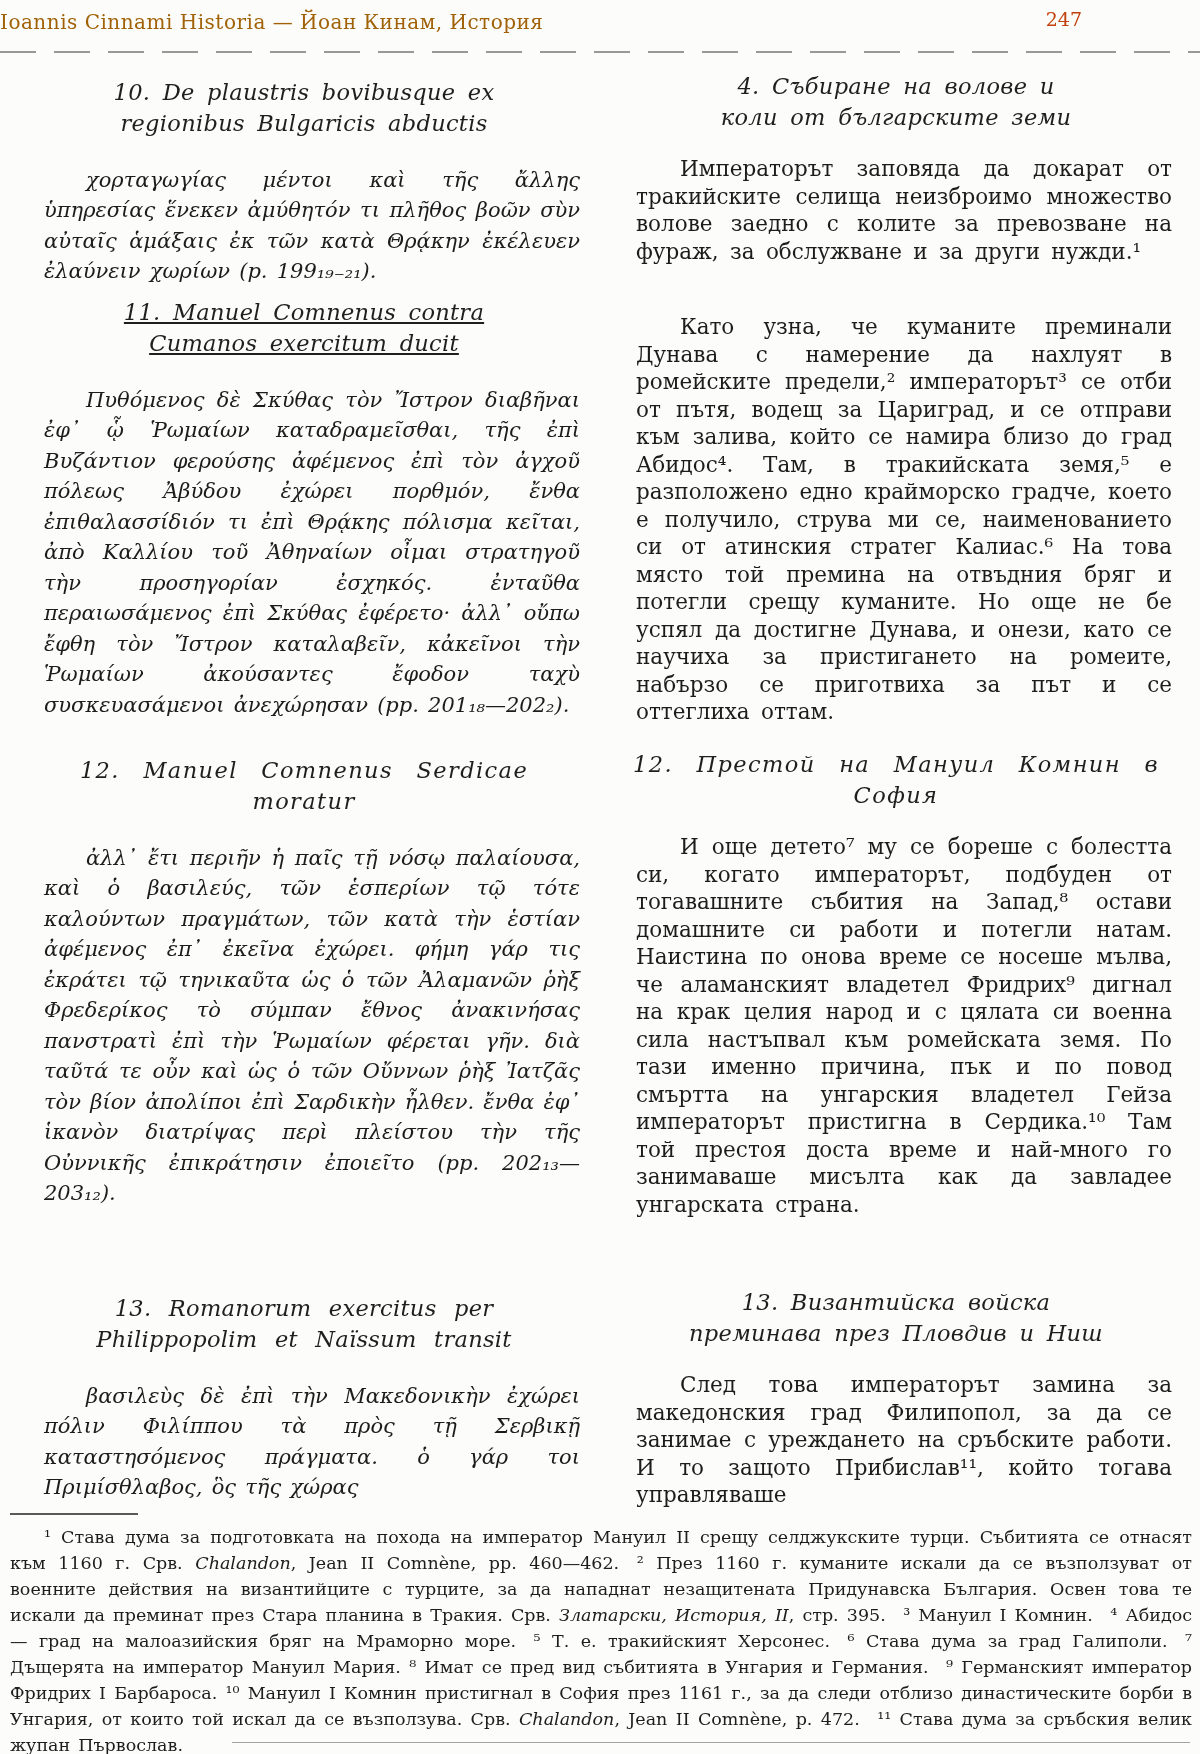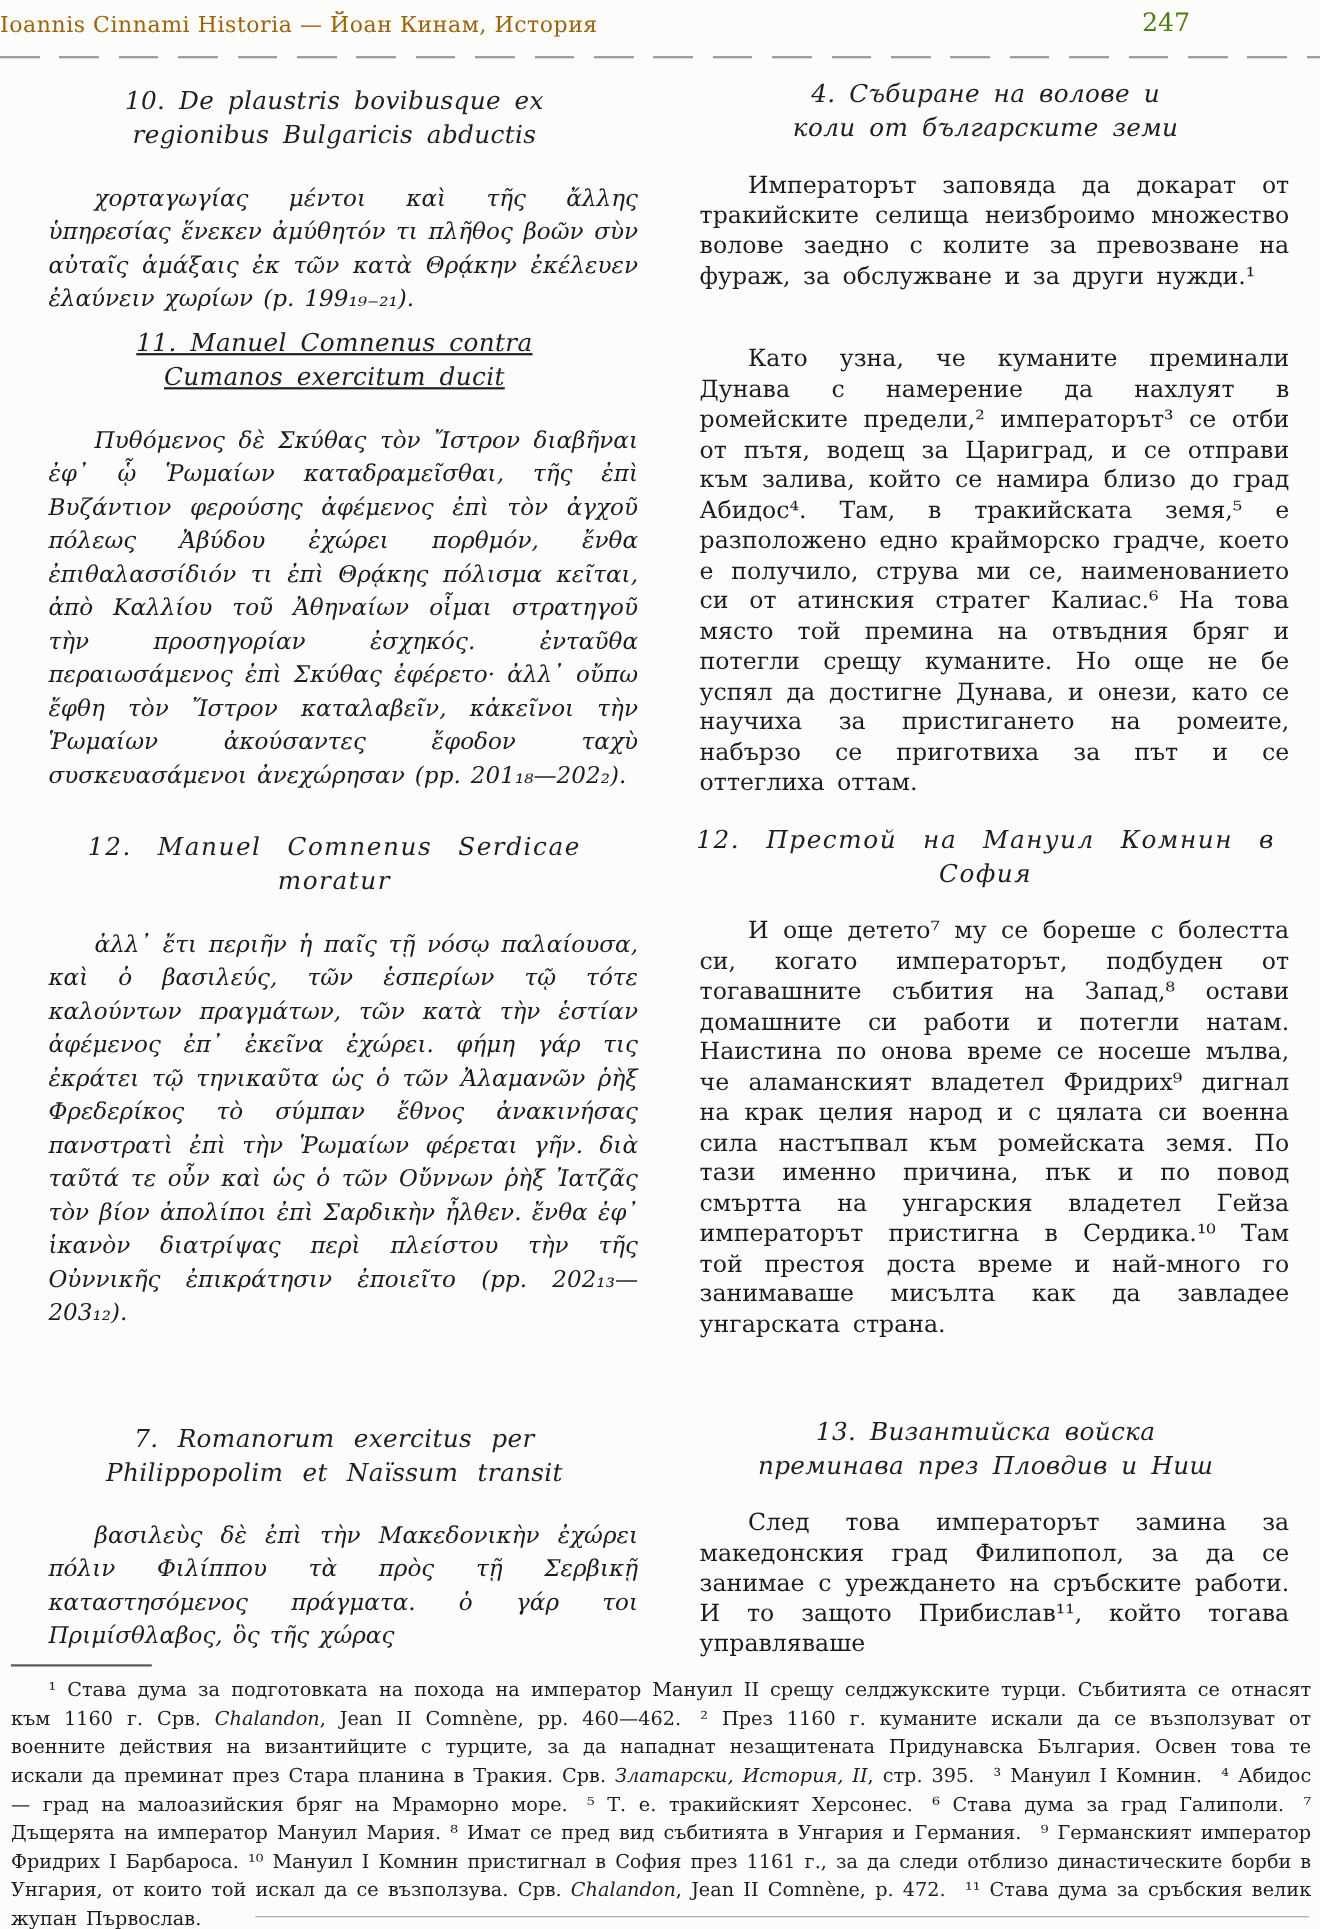--- a/index.html
+++ b/index.html
@@ -9,21 +9,21 @@
     margin:0 auto;
     background:#fcfcfa;
     font-family:"DejaVu Serif","Liberation Serif",serif;
     color:#1c1c1c;
     overflow:hidden;
     box-sizing:border-box;
   }
   
   .header{position:relative;height:36px;padding-top:10px;}
   .running-title{text-align:left;font-size:20px;letter-spacing:.5px;color:#a16207;}
-  .page-number{position:absolute;right:118px;top:8px;font-size:23px;color:#4d7c0f;}
+  .page-number{position:absolute;right:118px;top:8px;font-size:19px;color:#c2410c;}
   .header-rule{
     height:2px;margin-top:5px;
     background:repeating-linear-gradient(90deg,rgba(70,70,70,.55) 0 36px,rgba(70,70,70,0) 36px 54px);
   }
   
   .columns{display:flex;gap:40px;padding:0 28px;margin-top:8px;align-items:center;}
   .col{flex:1;min-width:0;}
   .section{box-sizing:border-box;}
   
   .sA{height:210px;padding-top:10px;}
@@ -86,21 +86,21 @@
       </div>
       <div class="section sB">
         <h2 class="heading mw420">11. Manuel Comnenus contra Cumanos exercitum ducit</h2>
         <p class="body greek">Πυθόμενος δὲ Σκύθας τὸν Ἴστρον διαβῆναι ἐφ᾽ ᾧ Ῥωμαίων καταδραμεῖσθαι, τῆς ἐπὶ Βυζάντιον φερούσης ἀφέμενος ἐπὶ τὸν ἀγχοῦ πόλεως Ἀβύδου ἐχώρει πορθμόν, ἔνθα ἐπιθαλασσίδιόν τι ἐπὶ Θρᾴκης πόλισμα κεῖται, ἀπὸ Καλλίου τοῦ Ἀθηναίων οἶμαι στρατηγοῦ τὴν προσηγορίαν ἐσχηκός. ἐνταῦθα περαιωσάμενος ἐπὶ Σκύθας ἐφέρετο· ἀλλ᾽ οὔπω ἔφθη τὸν Ἴστρον καταλαβεῖν, κἀκεῖνοι τὴν Ῥωμαίων ἀκούσαντες ἔφοδον ταχὺ συσκευασάμενοι ἀνεχώρησαν (pp. 201₁₈—202₂).</p>
       </div>
       <div class="section sC">
         <h2 class="heading wide">12. Manuel Comnenus Serdicae moratur</h2>
         <p class="body greek">ἀλλ᾽ ἔτι περιῆν ἡ παῖς τῇ νόσῳ παλαίουσα, καὶ ὁ βασιλεύς, τῶν ἑσπερίων τῷ τότε καλούντων πραγμάτων, τῶν κατὰ τὴν ἑστίαν ἀφέμενος ἐπ᾽ ἐκεῖνα ἐχώρει. φήμη γάρ τις ἐκράτει τῷ τηνικαῦτα ὡς ὁ τῶν Ἀλαμανῶν ῥὴξ Φρεδερίκος τὸ σύμπαν ἔθνος ἀνακινήσας πανστρατὶ ἐπὶ τὴν Ῥωμαίων φέρεται γῆν. διὰ ταῦτά τε οὖν καὶ ὡς ὁ τῶν Οὔννων ῥὴξ Ἰατζᾶς τὸν βίον ἀπολίποι ἐπὶ Σαρδικὴν ἦλθεν. ἔνθα ἐφ᾽ ἱκανὸν διατρίψας περὶ πλείστου τὴν τῆς Οὐννικῆς ἐπικράτησιν ἐποιεῖτο (pp. 202₁₃—203₁₂).</p>
       </div>
       <div class="section sD">
-        <h2 class="heading mw540 wsp">7. Romanorum exercitus per Philippopolim et Naïssum transit</h2>
+        <h2 class="heading mw540 wsp">13. Romanorum exercitus per Philippopolim et Naïssum transit</h2>
         <p class="body greek">βασιλεὺς δὲ ἐπὶ τὴν Μακεδονικὴν ἐχώρει πόλιν Φιλίππου τὰ πρὸς τῇ Σερβικῇ καταστησόμενος πράγματα. ὁ γάρ τοι Πριμίσθλαβος, ὃς τῆς χώρας</p>
       </div>
     </div>
 
     <div class="col">
       <div class="section sA">
         <h2 class="heading mw360">4. Събиране на волове и коли от българските земи</h2>
         <p class="body cyr">Императорът заповяда да докарат от тракийските селища неизброимо множество волове заедно с колите за превозване на фураж, за обслужване и за други нужди.¹</p>
       </div>
       <div class="section sB">

